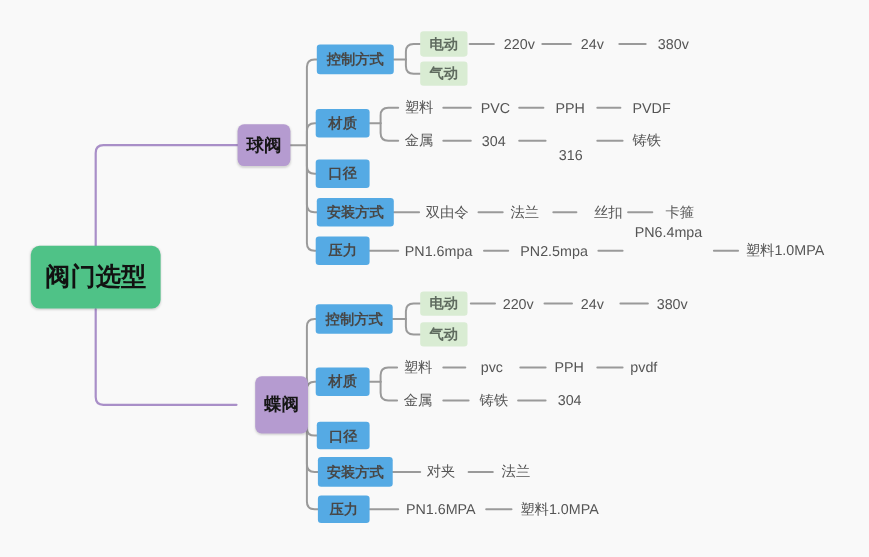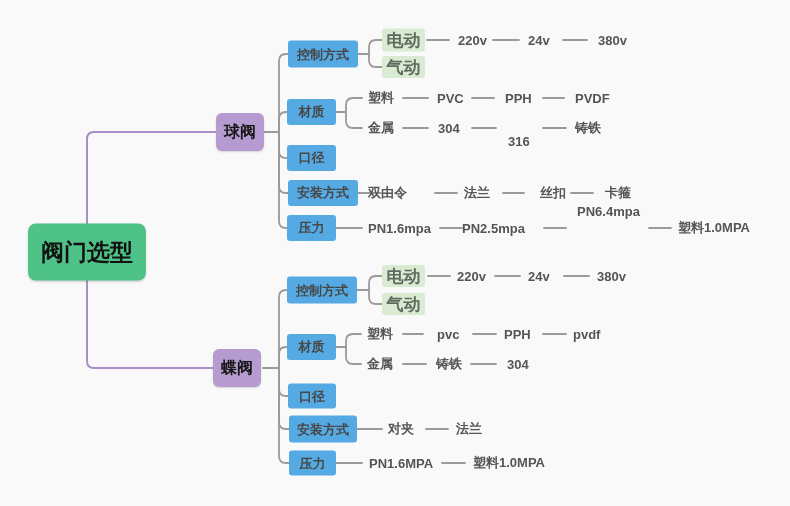--- a/index.html
+++ b/index.html
@@ -15,23 +15,23 @@
   .wires path{fill:none;stroke-linecap:round}
   .g{stroke:var(--line);stroke-width:1.8}
   .p{stroke:var(--branch-line);stroke-width:2}
   .box{position:absolute;display:flex;align-items:center;justify-content:center;
     transform:translateY(-50%);white-space:nowrap;font-weight:bold}
   .root{background:var(--root-bg);border-radius:8px;font-size:23px;color:#111;
     box-shadow:0 1px 2px rgba(0,0,0,.15)}
   .branch{background:var(--branch-bg);border-radius:6px;font-size:16px;color:#161616;
     box-shadow:0 1px 2px rgba(0,0,0,.15)}
   .cat{background:var(--category-bg);border-radius:3px;font-size:13px;color:var(--category-text)}
-  .opt{background:var(--option-bg);border-radius:3px;font-size:17px;color:#5f6b5f}
+  .opt{background:var(--option-bg);border-radius:3px;font-size:13px;color:#5f6b5f}
   .leaf{position:absolute;transform:translateY(-50%);white-space:nowrap;
-    font-size:13px;font-weight:bold;color:var(--leaf-text)}
+    font-size:13px;font-weight:normal;color:var(--leaf-text)}
 </style>
 </head>
 <body>
 
 <div class="canvas">
 
   <svg class="wires" width="790" height="506">
 
     <path class="p" d="M87,224 L87,139 Q87,132 94,132 L216,132"></path>
     <path class="p" d="M87,281 L87,361 Q87,368 94,368 L215,368"></path>
@@ -95,21 +95,21 @@
 
     <path class="g" d="M357,429 L382,429"></path>
       <path class="g" d="M426,429 L448,429"></path>
 
     <path class="g" d="M336,463 L362,463"></path>
       <path class="g" d="M442,463 L465,463"></path>
   </svg>
 
   <div class="box branch" style="left:216px;top:132px;width:48px;height:38px">球阀</div>
   <div class="box root" style="left:28px;top:252px;width:118px;height:57px">阀门选型</div>
-  <div class="box branch" style="left:213px;top:368px;width:48px;height:38px">蝶阀</div>
+  <div class="box branch" style="left:232px;top:368px;width:48px;height:52px">蝶阀</div>
 
   <div class="box cat" style="left:288px;top:54px;width:70px;height:27px">控制方式</div>
   <div class="box cat" style="left:287px;top:112px;width:49px;height:26px">材质</div>
   <div class="box cat" style="left:287px;top:158px;width:49px;height:26px">口径</div>
   <div class="box cat" style="left:288px;top:193px;width:70px;height:26px">安装方式</div>
   <div class="box cat" style="left:287px;top:228px;width:49px;height:26px">压力</div>
 
   <div class="box opt" style="left:382px;top:40px;width:43px;height:23px">电动</div>
   <div class="box opt" style="left:382px;top:67px;width:43px;height:22px">气动</div>
 
@@ -120,27 +120,27 @@
   <span class="leaf" style="left:368px;top:98px">塑料</span>
   <span class="leaf" style="left:437px;top:98px">PVC</span>
   <span class="leaf" style="left:505px;top:98px">PPH</span>
   <span class="leaf" style="left:575px;top:98px">PVDF</span>
 
   <span class="leaf" style="left:368px;top:128px">金属</span>
   <span class="leaf" style="left:438px;top:128px">304</span>
   <span class="leaf" style="left:508px;top:141px">316</span>
   <span class="leaf" style="left:575px;top:128px">铸铁</span>
 
-  <span class="leaf" style="left:368px;top:193px">双由令</span>
+  <span class="leaf" style="left:387px;top:193px">双由令</span>
   <span class="leaf" style="left:464px;top:193px">法兰</span>
   <span class="leaf" style="left:540px;top:193px">丝扣</span>
   <span class="leaf" style="left:605px;top:193px">卡箍</span>
 
   <span class="leaf" style="left:368px;top:228px">PN1.6mpa</span>
-  <span class="leaf" style="left:462px;top:228px">PN2.5mpa</span>
+  <span class="leaf" style="left:473px;top:228px">PN2.5mpa</span>
   <span class="leaf" style="left:577px;top:211px">PN6.4mpa</span>
   <span class="leaf" style="left:678px;top:228px">塑料1.0MPA</span>
 
   <div class="box cat" style="left:287px;top:290px;width:70px;height:27px">控制方式</div>
   <div class="box cat" style="left:287px;top:347px;width:49px;height:26px">材质</div>
   <div class="box cat" style="left:288px;top:396px;width:48px;height:25px">口径</div>
   <div class="box cat" style="left:289px;top:429px;width:68px;height:27px">安装方式</div>
   <div class="box cat" style="left:289px;top:463px;width:47px;height:25px">压力</div>
 
   <div class="box opt" style="left:382px;top:276px;width:43px;height:22px">电动</div>

